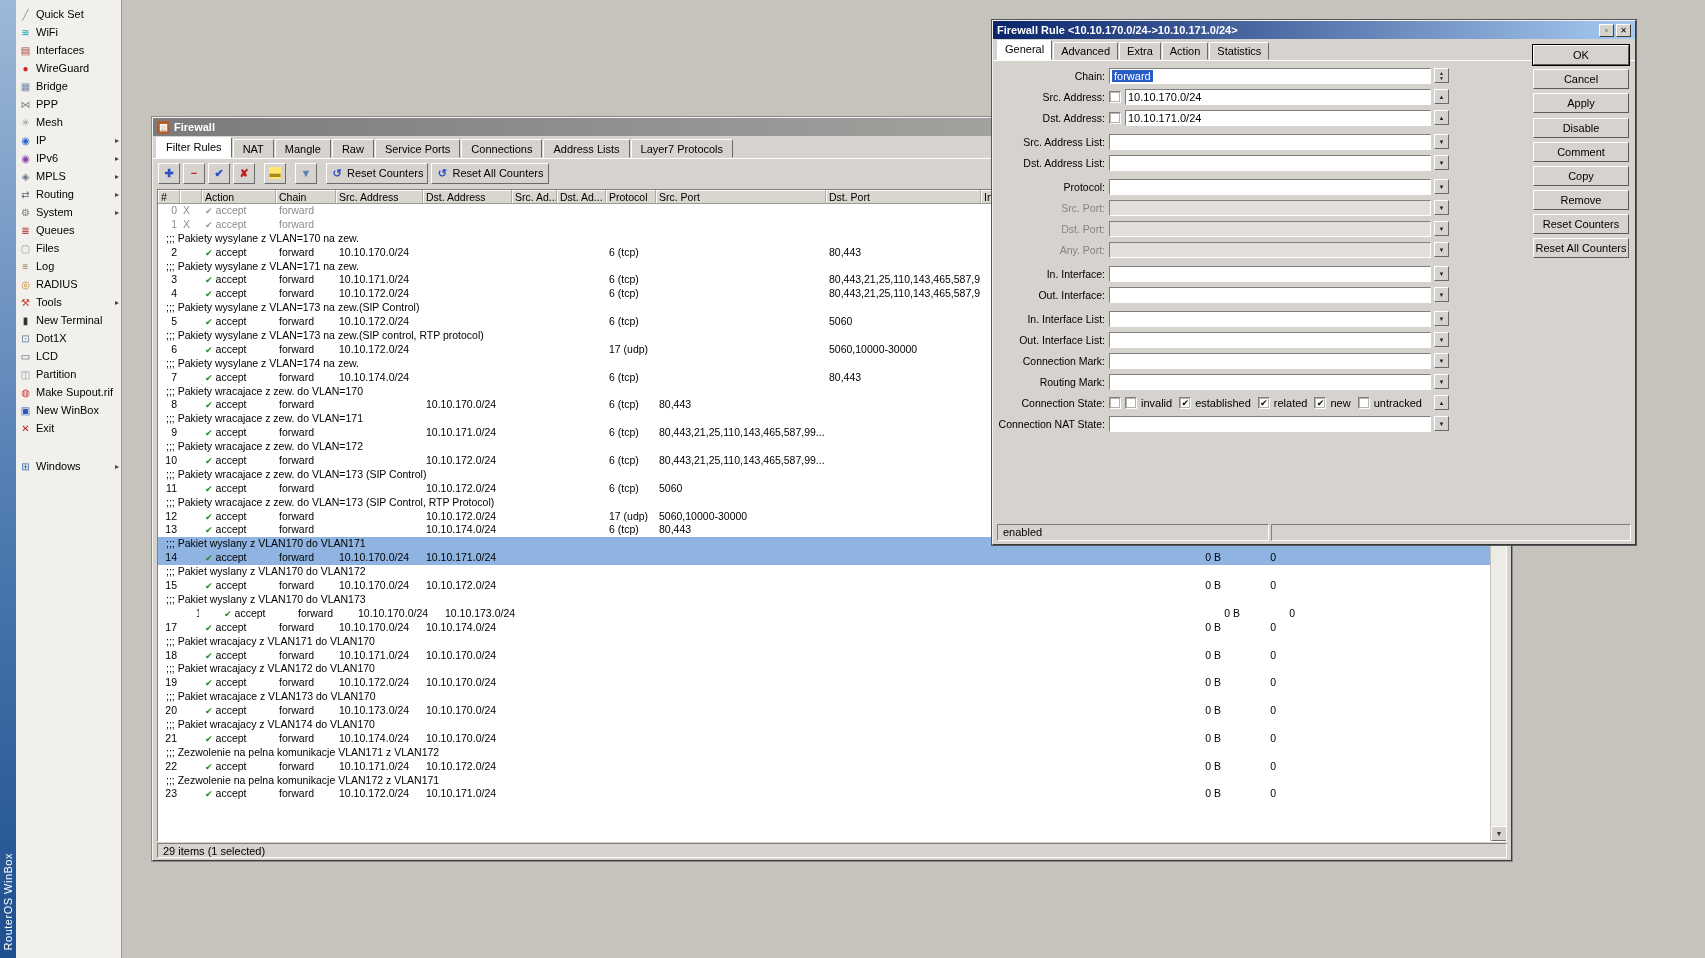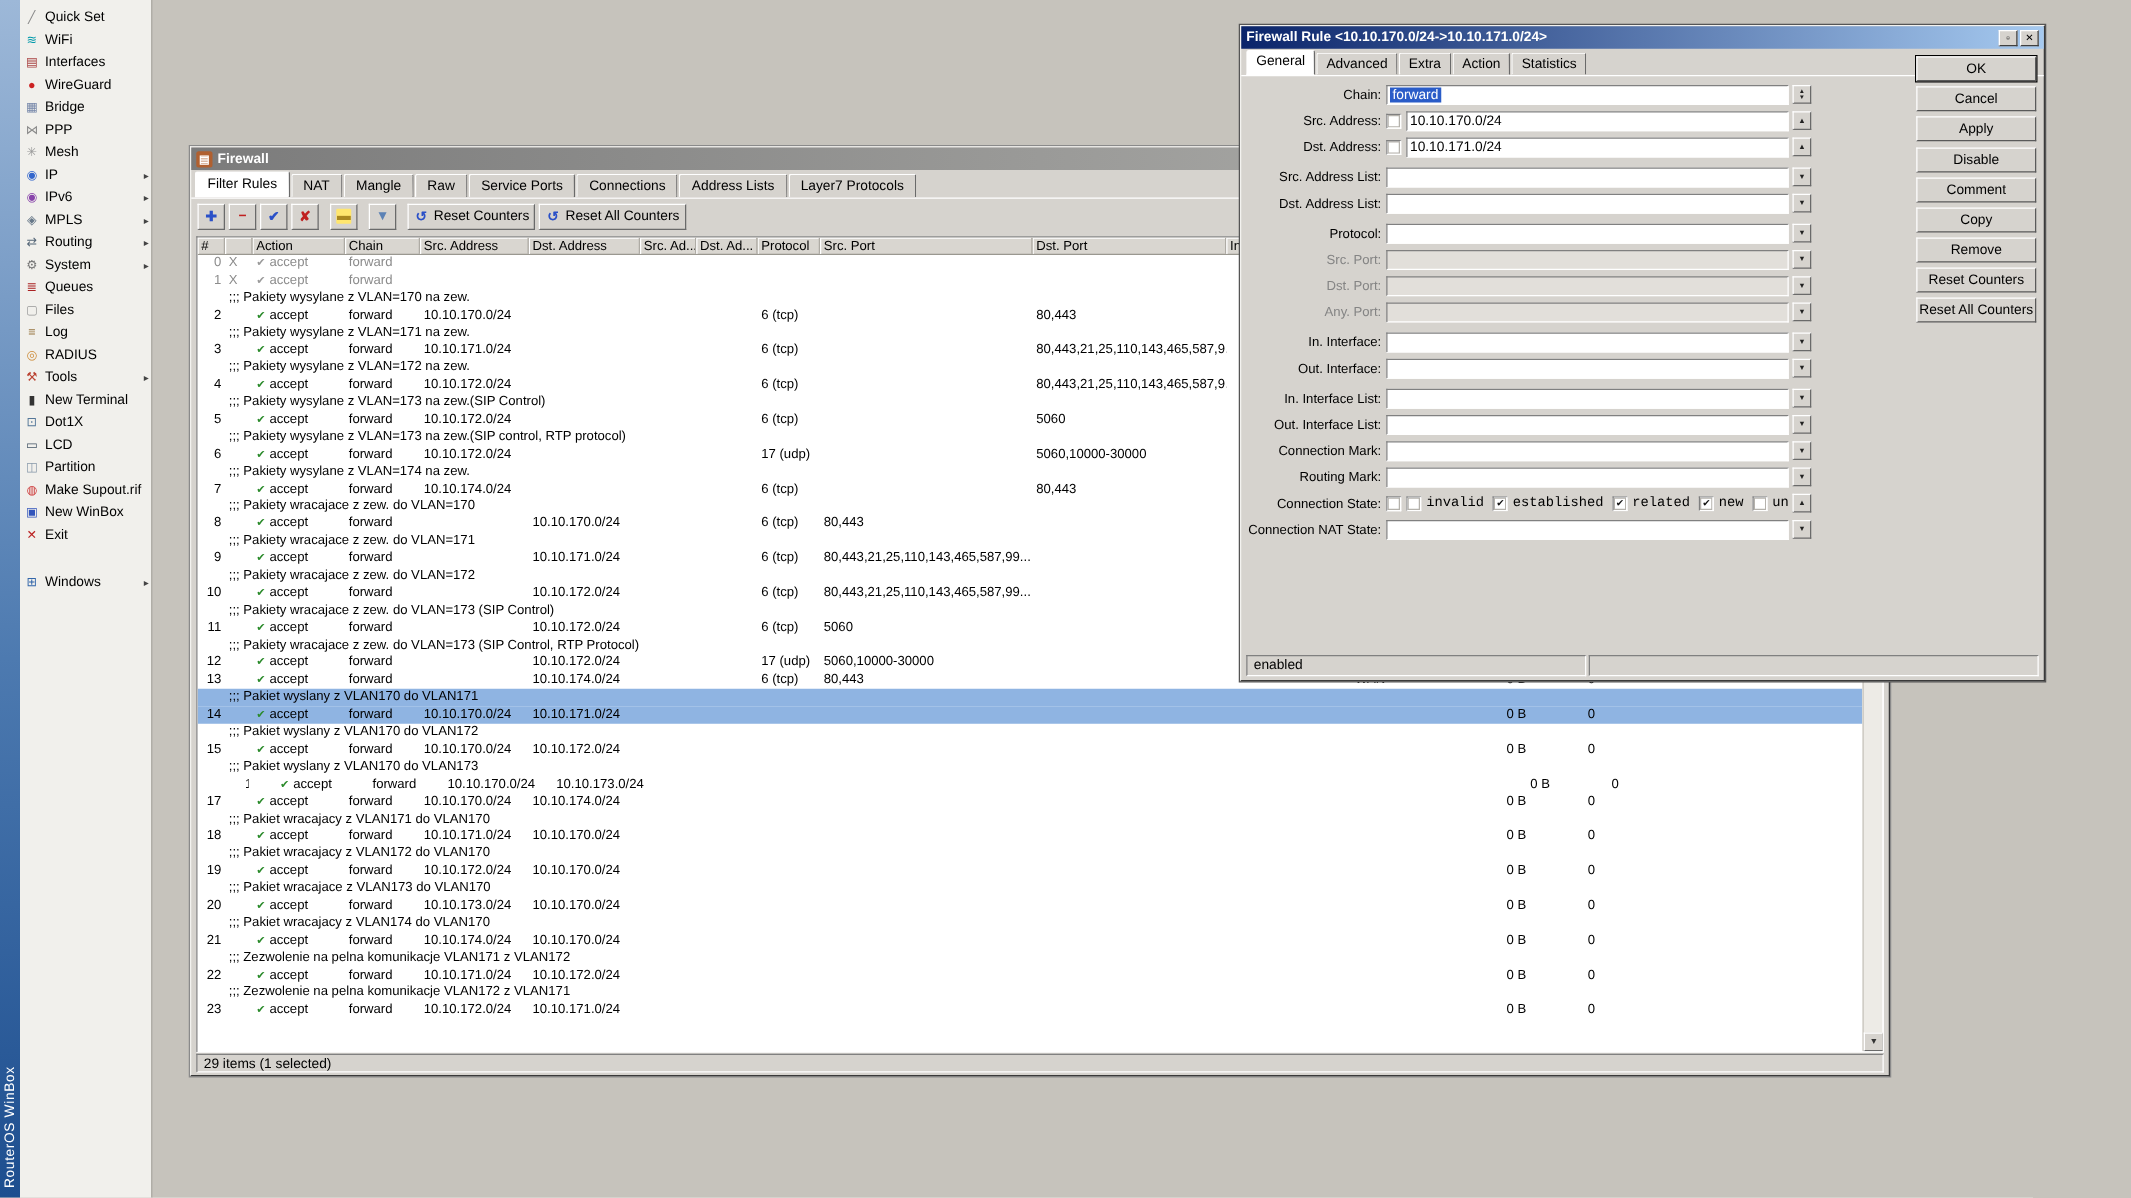--- a/index.html
+++ b/index.html
@@ -49,21 +49,21 @@
   .thead{display:flex;height:14px;background:#d9d6d0;border-bottom:1px solid #9a9890;font-size:10.5px;}
   .th{padding:1px 3px;white-space:nowrap;overflow:hidden;border-right:1px solid #aeaba4;
     box-shadow:inset 1px 1px 0 #fff;flex:0 0 auto;}
   .th.fillcol{flex:1;}
   .tbody{position:absolute;top:14px;left:0;right:16px;bottom:0;overflow:hidden;font-size:10.5px;}
   .tr{display:flex;height:13.9px;line-height:13.9px;width:100%;}
   .td{padding:0 3px;white-space:nowrap;overflow:hidden;flex:0 0 auto;}
   .td.r{text-align:right;}
   .tr.sel{background:#8fb4e2;}
   .tr.dis{color:#8c8c8c;}
-  .cmtcell{width:100%;padding-left:25px;}
+  .cmtcell{width:100%;padding-left:8px;}
   .a-icon{font-size:9px;margin-right:3px;}
 
   .vscroll{position:absolute;top:14px;right:0;bottom:0;width:16px;background:#edebe6;border-left:1px solid #c6c3bc;}
   .varrow{position:absolute;left:0;width:16px;height:15px;background:#d6d3ce;border:1px solid;
     border-color:#fff #6a6a6a #6a6a6a #fff;display:flex;align-items:center;justify-content:center;
     font-size:7px;color:#333;}
   .varrow.up{top:0;}
   .varrow.down{bottom:0;}
   .vthumb{position:absolute;left:0;top:15px;width:16px;height:300px;background:#d6d3ce;border:1px solid;
     border-color:#fff #6a6a6a #6a6a6a #fff;}
@@ -87,21 +87,21 @@
   .flabel{flex:0 0 108px;text-align:right;margin-right:4px;white-space:nowrap;font-size:10.5px;}
   .flabel.dis{color:#848484;}
   .cb{width:12px;height:12px;flex:0 0 12px;background:#fff;border:1px solid;
     border-color:#808080 #fff #fff #808080;box-shadow:0 0 0 1px #b5b2ac inset;display:inline-flex;
     align-items:center;justify-content:center;font-size:9px;margin-right:4px;color:#111;}
   .fld{flex:1;height:16px;background:#fff;border:1px solid;border-color:#808080 #fff #fff #808080;
     display:flex;align-items:center;padding:0 2px;overflow:hidden;}
   .fld.dis{background:#e2dfda;}
   .val.hl{background:#2a5cc8;color:#fff;padding:0 2px;}
   .checks{flex:1;display:flex;align-items:center;gap:6px;overflow:hidden;}
-  .copt{display:inline-flex;align-items:center;white-space:nowrap;font-family:Liberation Mono, monospace;}
+  .copt{display:inline-flex;align-items:center;white-space:nowrap;}
   .clab{margin-right:1px;}
   .farrow{flex:0 0 15px;width:15px;height:15px;margin-left:3px;background:#d6d3ce;border:1px solid;
     border-color:#fff #6a6a6a #6a6a6a #fff;display:inline-flex;align-items:center;justify-content:center;
     font-size:6px;color:#222;}
   .farrow.spin{flex-direction:column;line-height:5px;font-size:5px;}
   .dlg-btns{position:absolute;top:24px;right:6px;width:96px;}
   .dbtn{display:block;width:96px;height:20px;margin-bottom:4px;background:#d6d3ce;border:1px solid;
     border-color:#fff #5a5a5a #5a5a5a #fff;}
   .dbtn.gap{margin-top:5px;}
   .dbtn.primary{box-shadow:0 0 0 1px #000;}
@@ -361,23 +361,20 @@
             <div class="td" style="width: 45px;"></div>
             <div class="td" style="width: 49px;"></div>
             <div class="td" style="width: 50px;">6 (tcp)</div>
             <div class="td" style="width: 170px;"></div>
             <div class="td" style="width: 155px;">80,443,21,25,110,143,465,587,9...</div>
             <div class="td" style="width: 100px;"></div>
             <div class="td" style="width: 65px;"></div>
             <div class="td r" style="width: 78px;"></div>
             <div class="td r" style="width: 55px;"></div>
           </div>
-          <div class="tr cmt">
-            <div class="td cmtcell">;;; Pakiety wysylane z VLAN=172 na zew.</div>
-          </div>
           <div class="tr">
             <div class="td r" style="width: 22px;">4</div>
             <div class="td" style="width: 22px;"></div>
             <div class="td" style="width: 74px;"><span class="a-icon" style="color: rgb(42, 138, 42);">✔</span><span>accept</span></div>
             <div class="td" style="width: 60px;">forward</div>
             <div class="td" style="width: 87px;">10.10.172.0/24</div>
             <div class="td" style="width: 89px;"></div>
             <div class="td" style="width: 45px;"></div>
             <div class="td" style="width: 49px;"></div>
             <div class="td" style="width: 50px;">6 (tcp)</div>

